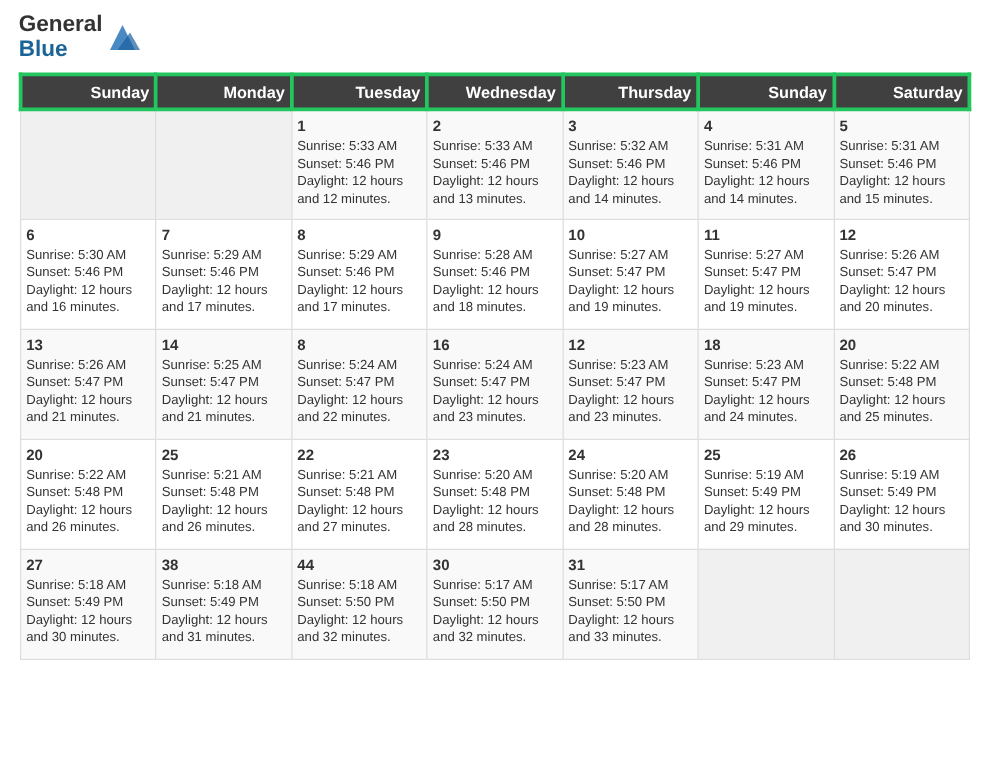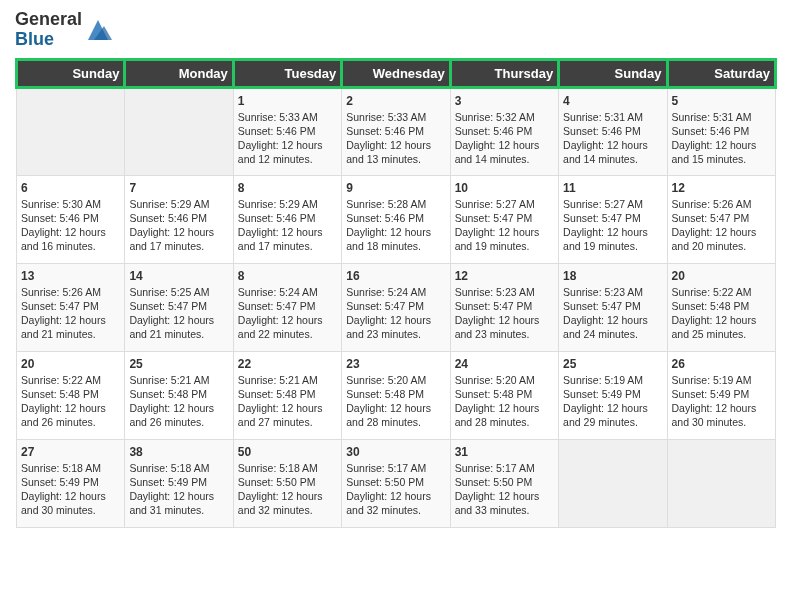--- a/index.html
+++ b/index.html
@@ -249,21 +249,21 @@
         <tr>
           <td>
             <span class="day-num">27</span>
             <div class="day-info">Sunrise: 5:18 AM<br>Sunset: 5:49 PM<br>Daylight: 12 hours and 30 minutes.</div>
           </td>
           <td>
             <span class="day-num">38</span>
             <div class="day-info">Sunrise: 5:18 AM<br>Sunset: 5:49 PM<br>Daylight: 12 hours and 31 minutes.</div>
           </td>
           <td>
-            <span class="day-num">50</span>
+            <span class="day-num">44</span>
             <div class="day-info">Sunrise: 5:18 AM<br>Sunset: 5:50 PM<br>Daylight: 12 hours and 32 minutes.</div>
           </td>
           <td>
             <span class="day-num">30</span>
             <div class="day-info">Sunrise: 5:17 AM<br>Sunset: 5:50 PM<br>Daylight: 12 hours and 32 minutes.</div>
           </td>
           <td>
             <span class="day-num">31</span>
             <div class="day-info">Sunrise: 5:17 AM<br>Sunset: 5:50 PM<br>Daylight: 12 hours and 33 minutes.</div>
           </td>

